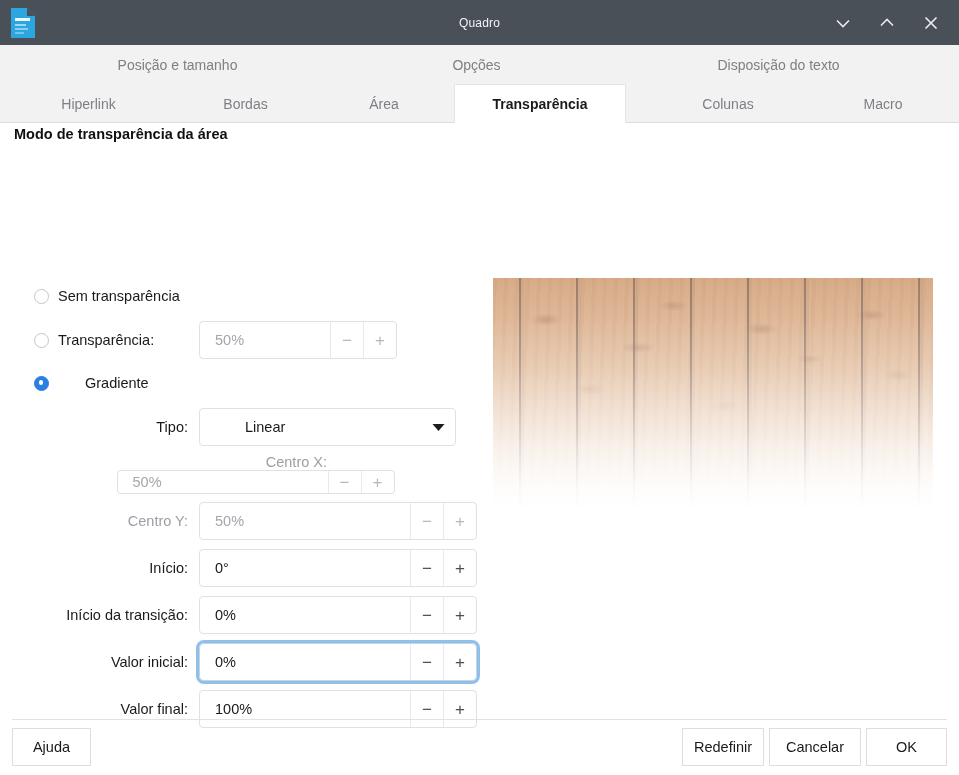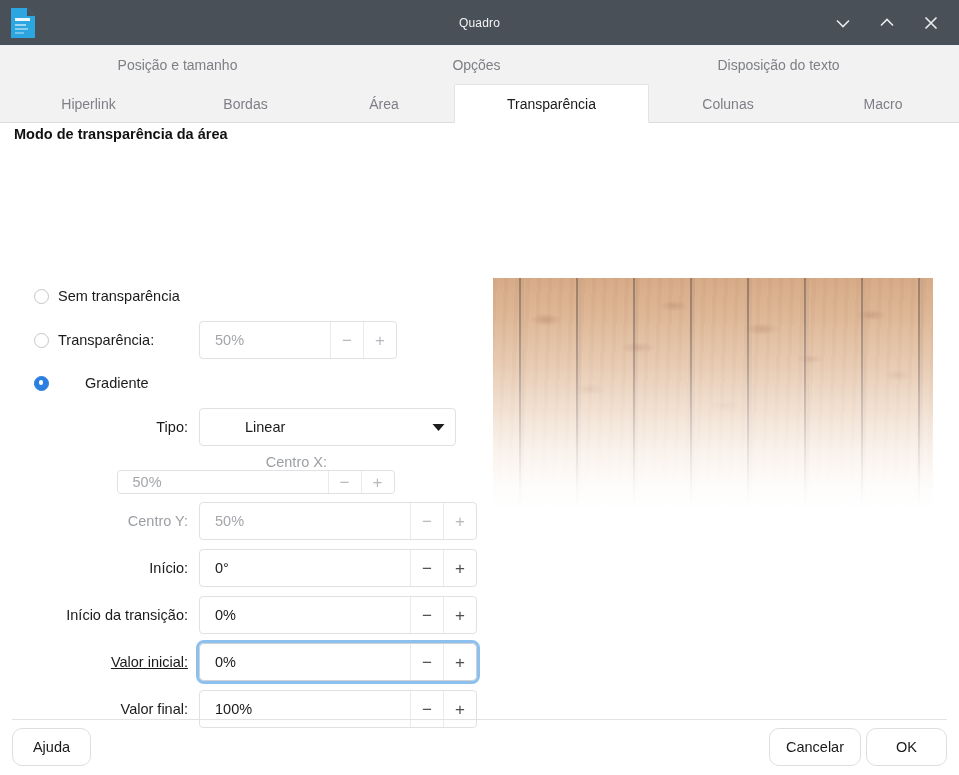--- a/index.html
+++ b/index.html
@@ -296,21 +296,21 @@
     position: absolute;
     left: 0; right: 0;
     top: 728px;
     height: 46px;
   }
   .dlg-btn {
     position: absolute;
     height: 38px;
     border: 1px solid #dedede;
     background: #ffffff;
-    border-radius: 10px;
+    border-radius: 0;
     display: flex;
     align-items: center;
     justify-content: center;
     font-size: 14.5px;
     color: #1a1a1a;
     box-sizing: border-box;
     cursor: pointer;
     font-family: "Liberation Sans", sans-serif;
   }
 </style>
@@ -364,21 +364,21 @@
   <div class="tabrow row2">
     <div class="tab" style="left:0;width:177px;position:absolute;">
       <span>Hiperlink</span>
     </div>
     <div class="tab" style="left:177px;width:137px;position:absolute;">
       <span>Bordas</span>
     </div>
     <div class="tab" style="left:314px;width:140px;position:absolute;">
       <span>Área</span>
     </div>
-    <div class="tab active" style="left:454px;width:195px;position:absolute;">
+    <div class="tab active" style="left:454px;width:172px;position:absolute;font-weight:bold;">
       <span>Transparência</span>
     </div>
     <div class="tab" style="left:649px;width:158px;position:absolute;">
       <span>Colunas</span>
     </div>
     <div class="tab" style="left:807px;width:152px;position:absolute;">
       <span>Macro</span>
     </div>
   </div>
 </div>
@@ -450,21 +450,21 @@
   <div class="field-row" style="left:34px;top:472px;width:443px;">
     <div class="field-label" style="width:165px;">Início da transição:</div>
     <div class="spinbox" style="width:278px;">
       <div class="spin-value">0%</div>
       <div class="spin-btn">−</div>
       <div class="spin-btn">+</div>
     </div>
   </div>
 
   <div class="field-row" style="left:34px;top:519px;width:443px;">
-    <div class="field-label" style="width:165px;text-decoration:underline;">Valor inicial:</div>
+    <div class="field-label" style="width:165px;">Valor inicial:</div>
     <div class="spinbox focused" style="width:278px;">
       <div class="spin-value">0%</div>
       <div class="spin-btn">−</div>
       <div class="spin-btn">+</div>
     </div>
   </div>
 
   <div class="field-row" style="left:34px;top:566px;width:443px;">
     <div class="field-label" style="width:165px;">Valor final:</div>
     <div class="spinbox" style="width:278px;">
@@ -477,15 +477,16 @@
   <div class="preview">
     <div class="wood"></div>
     <div class="fade"></div>
   </div>
 
 </div>
 
 <div class="sep"></div>
 <div class="btnbar">
   <div class="dlg-btn" style="left:12px;width:79px;">Ajuda</div>
+  <div class="dlg-btn" style="left:682px;width:82px;">Redefinir</div>
   <div class="dlg-btn" style="left:769px;width:92px;">Cancelar</div>
   <div class="dlg-btn" style="left:866px;width:81px;">OK</div>
 </div>
 
 </body></html>

